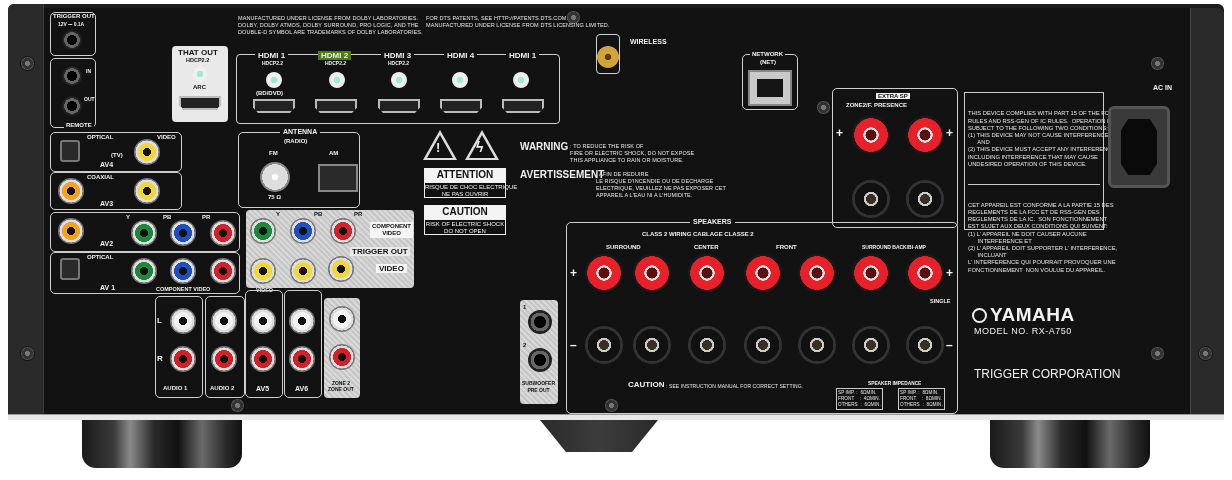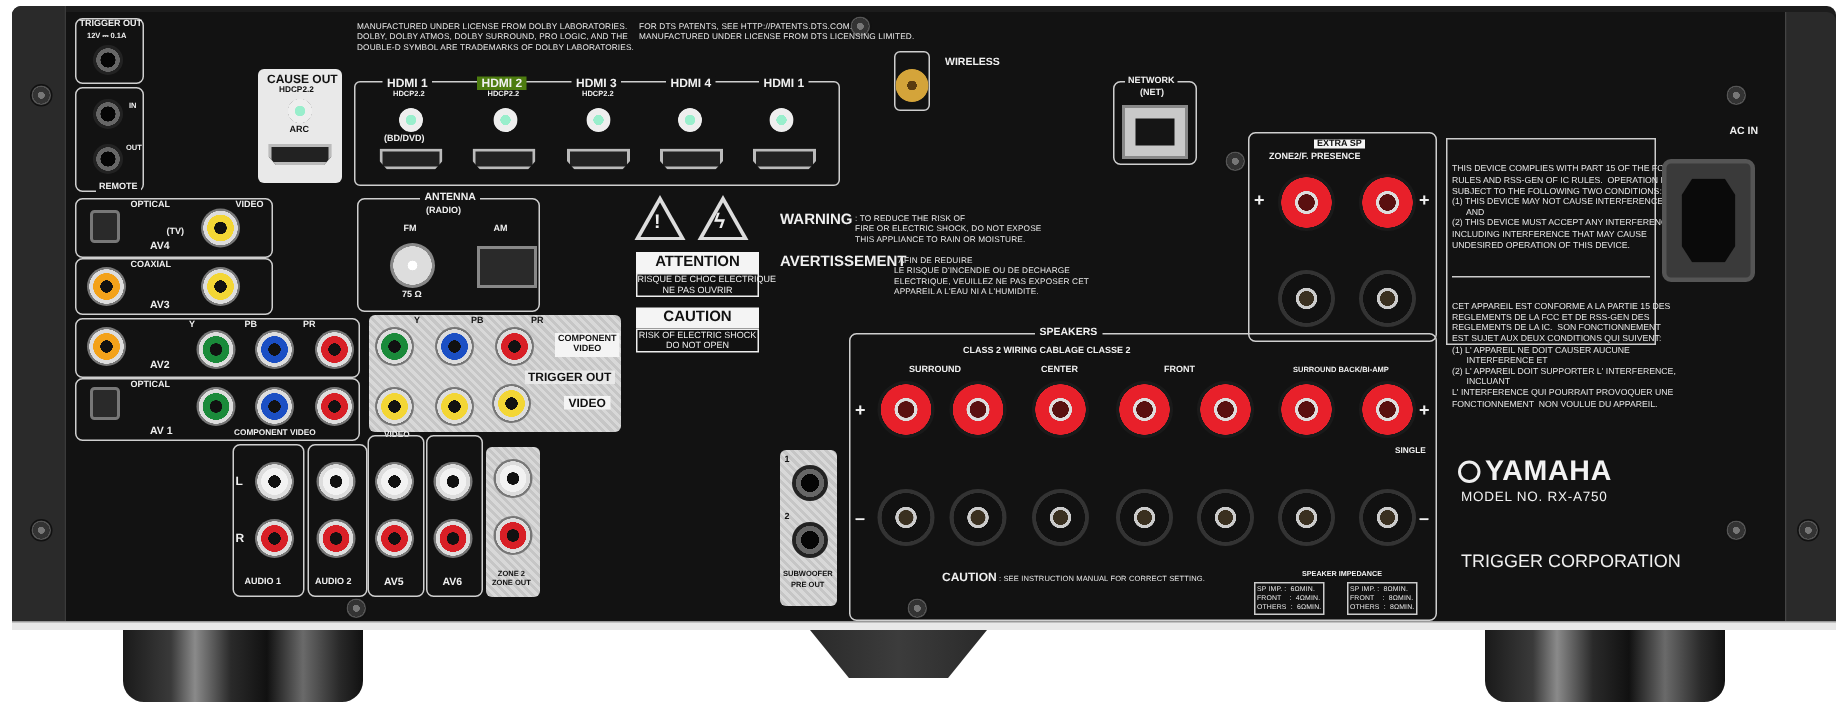--- a/index.html
+++ b/index.html
@@ -86,21 +86,21 @@
 <div class="lbl" style="left:58px;top:21px;font-size:5px;">12V ⎓ 0.1A</div>
 <div class="mini" style="left:62px;top:30px"></div>
 <div class="box" style="left:50px;top:58px;width:46px;height:70px;"></div>
 <div class="mini" style="left:62px;top:66px"></div>
 <div class="lbl" style="left:86px;top:68px;font-size:5px;">IN</div>
 <div class="mini" style="left:62px;top:96px"></div>
 <div class="lbl" style="left:84px;top:96px;font-size:5px;">OUT</div>
 <div class="lbl" style="left:64px;top:122px;font-size:6px;background:#121212;padding:0 2px;">REMOTE</div>
 
 <div class="wbox" style="left:172px;top:46px;width:56px;height:76px;background:#e9e9e9;"></div>
-<div class="lbl" style="left:178px;top:48px;color:#111;font-size:8px;">CAUSE OUT</div>
+<div class="lbl" style="left:178px;top:48px;color:#111;font-size:8px;">THAT OUT</div>
 <div class="lbl" style="left:186px;top:57px;color:#111;font-size:5.5px;">HDCP2.2</div>
 <div class="hdmi-screw" style="left:192px;top:66px"></div>
 <div class="lbl" style="left:193px;top:84px;color:#111;font-size:6px;">ARC</div>
 <div class="hdmi" style="left:179px;top:96px"></div>
 
 <div class="txt" style="left:238px;top:15px;font-size:5.5px;line-height:7px;">MANUFACTURED UNDER LICENSE FROM DOLBY LABORATORIES.
 DOLBY, DOLBY ATMOS, DOLBY SURROUND, PRO LOGIC, AND THE
 DOUBLE-D SYMBOL ARE TRADEMARKS OF DOLBY LABORATORIES.</div>
 <div class="txt" style="left:426px;top:15px;font-size:5.5px;line-height:7px;">FOR DTS PATENTS, SEE HTTP://PATENTS.DTS.COM.
 MANUFACTURED UNDER LICENSE FROM DTS LICENSING LIMITED.</div>

